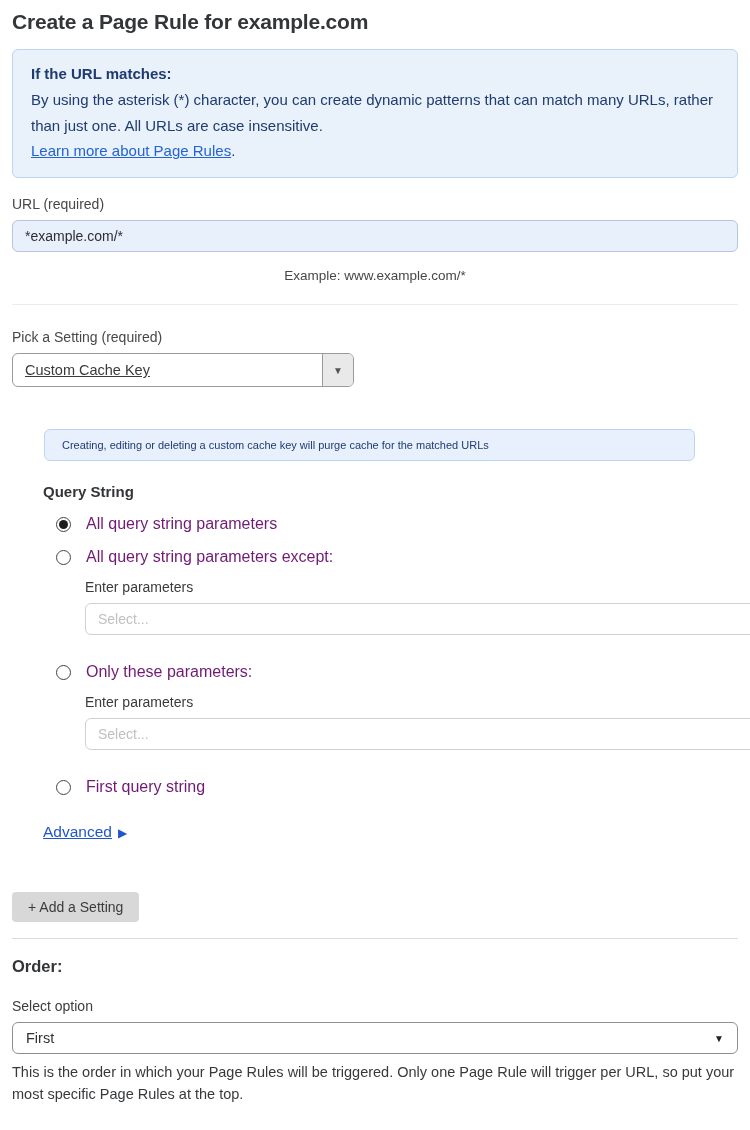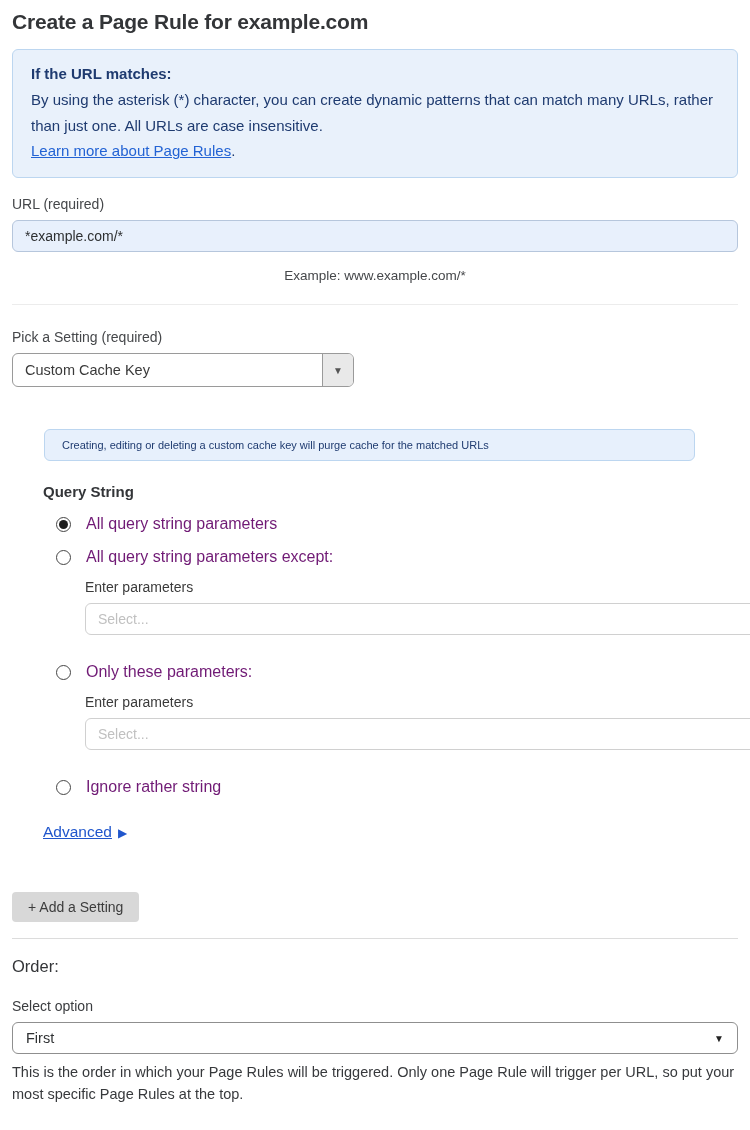--- a/index.html
+++ b/index.html
@@ -44,21 +44,21 @@
   .section-heading { margin-top:19px; font-size:16px; font-weight:bold; color:#333538; }
 
   .pick-label { margin-top:24px; }
 
   .setting-select {
     margin-top:8px; width:342px; height:34px;
     border:1px solid #9a9a9a; border-radius:6px;
     background:#fff; display:flex; align-items:stretch;
     overflow:hidden; cursor:pointer;
   }
-  .setting-select .value { flex:1; display:flex; align-items:center; padding:0 12px; font-size:14.5px; color:#3a3a3a; }
+  .setting-select .value { flex:1; display:flex; align-items:center; padding:0 12px; font-size:14.5px; color:#3a3a3a;text-decoration:underline; }
   .setting-select .arrow-box {
     width:31px; background:#e9e9e9; border-left:1px solid #9a9a9a;
     display:flex; align-items:center; justify-content:center;
     color:#555; font-size:10px;
   }
 
   .notice-box {
     margin:42px 0 0 32px; width:651px;
     background:#e7f0fc; border:1px solid #bcd6f0; border-radius:6px;
     padding:9px 17px; font-size:11px; color:#1f3b70;
@@ -91,21 +91,21 @@
   .advanced-row { margin:27px 0 0 31px; font-size:15.5px; }
   .advanced-link { color:#2056cc; text-decoration:underline; cursor:pointer; }
   .advanced-arrow { color:#2056cc; font-size:12px; margin-left:6px; text-decoration:none; }
 
   .add-setting-btn {
     margin-top:51px; height:30px; padding:0 16px;
     background:#d8d8d8; border:none; border-radius:4px;
     font-size:14px; color:#3c3c3c; font-family:inherit; cursor:pointer;
   }
 
-  .order-heading { margin-top:18px; font-size:16.5px; font-weight:normal; color:#333538; }
+  .order-heading { margin-top:18px; font-size:16.5px; font-weight:bold; color:#333538; }
   .order-label { margin-top:22px; font-size:14px; color:#3a3c3f; }
 
   .order-select {
     margin-top:8px; width:100%; height:32px;
     border:1px solid #8f8f8f; border-radius:6px; background:#fff;
     display:flex; align-items:center; justify-content:space-between;
     padding:0 13px; cursor:pointer;
   }
   .order-select .value { font-size:14.5px; color:#2f3133; }
   .order-select .arrow { font-size:10px; color:#222; }
@@ -166,21 +166,21 @@
   </div>
   <div class="sub-field">
     <div class="sub-label">Enter parameters</div>
     <input class="select-input" type="text" placeholder="Select..." style="">
   </div>
 
   <div class="qs-gap"></div>
 
   <div class="radio-row">
     <span class="radio"></span>
-    <span class="radio-label">Ignore rather string</span>
+    <span class="radio-label">First query string</span>
   </div>
 
   <div class="advanced-row">
     <a class="advanced-link">Advanced</a><span class="advanced-arrow">▶</span>
   </div>
 
   <button class="add-setting-btn">+ Add a Setting</button>
 
   <hr class="div-mid">
 

